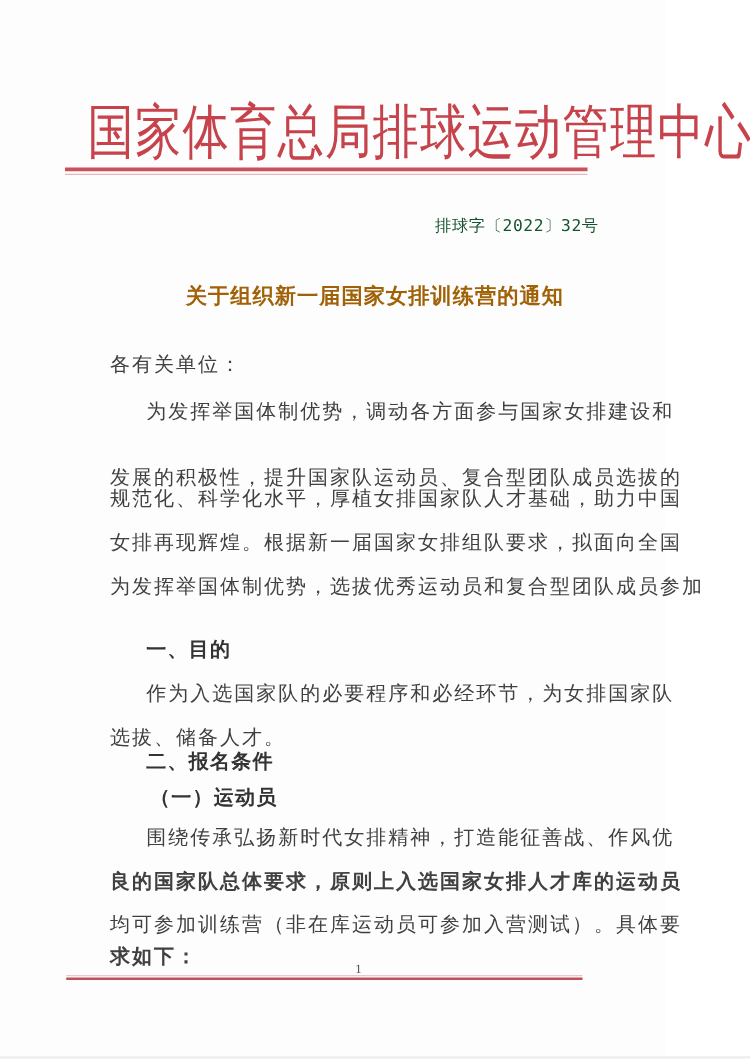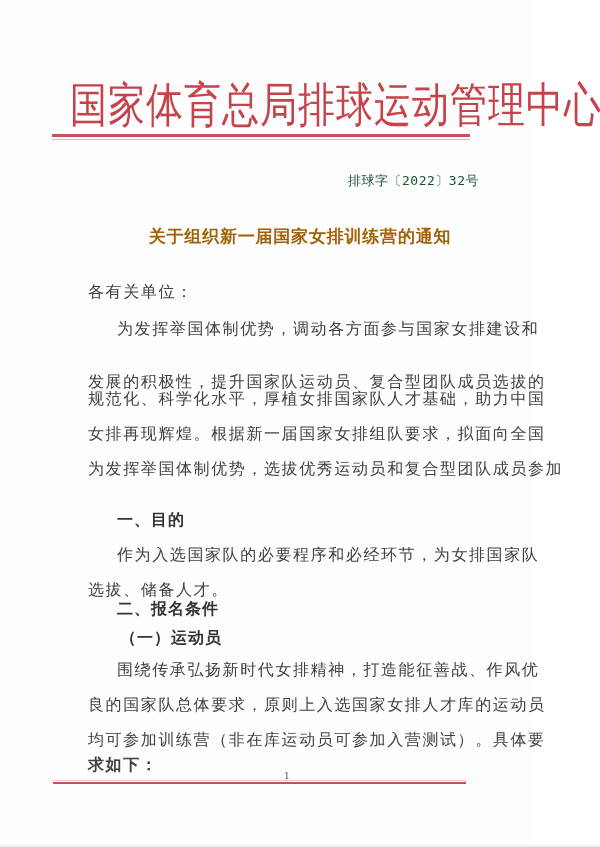--- a/index.html
+++ b/index.html
@@ -65,21 +65,21 @@
   <div class="line" style="top:459px;">为发挥举国体制优势，选拔优秀运动员和复合型团队成员参加</div>
 
   <div class="line indent heading" style="top:510px;">一、目的</div>
   <div class="line indent" style="top:545px;">作为入选国家队的必要程序和必经环节，为女排国家队</div>
   <div class="line" style="top:580px;">选拔、储备人才。</div>
 
   <div class="line indent heading" style="top:599px;">二、报名条件</div>
   <div class="line heading" style="left:120px; top:628px;">（一）运动员</div>
 
   <div class="line indent" style="top:660px;">围绕传承弘扬新时代女排精神，打造能征善战、作风优</div>
-  <div class="line" style="top:695px;">良的国家队总体要求，原则上入选国家女排人才库的运动员</div>
+  <div class="line" style="top:695px;font-weight:bold;">良的国家队总体要求，原则上入选国家女排人才库的运动员</div>
   <div class="line" style="top:730px;">均可参加训练营（非在库运动员可参加入营测试）。具体要</div>
   <div class="line" style="top:755px;font-weight:bold;">求如下：</div>
 
   <div class="page-num">1</div>
   <div class="footer-rule-light"></div>
   <div class="footer-rule"></div>
 
   <div class="watermark">头条 @体坛报</div>
   <div class="bottom-divider"></div>
 </div>

